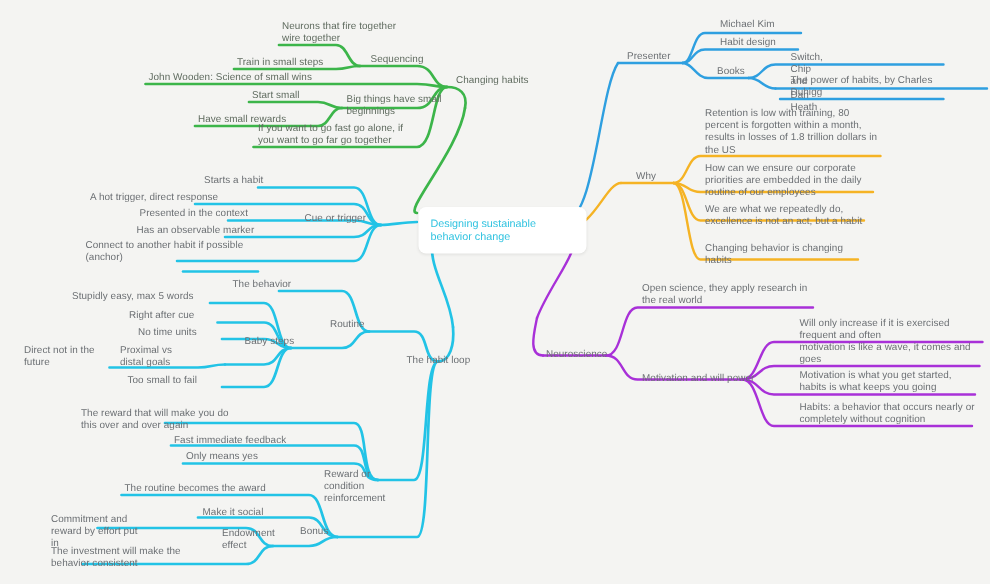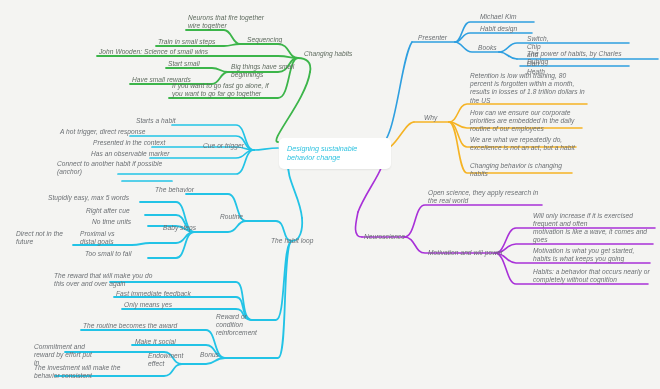--- a/index.html
+++ b/index.html
@@ -4,21 +4,21 @@
 <title>Mind Map</title>
 <style>
   html,body{margin:0;padding:0;}
   body{
     width:660px;height:389px;
     background:#f4f4f2;
     font-family:"Liberation Sans","DejaVu Sans",sans-serif;
     overflow:hidden;
     position:relative;
   }
-  #map{position:absolute;left:0;top:0;width:536px;height:389px;font-style:italic;}
+  #map{position:absolute;left:0;top:0;width:536px;height:389px;}
   svg.links{position:absolute;left:0;top:0;width:660px;height:389px;pointer-events:none;}
   .node{
     position:absolute;
     font-size:6.6px;
     line-height:8.2px;
     color:#6b6f73;
     white-space:pre-line;
     letter-spacing:0.05px;
   }
   .node.c-green{color:#5f6b5f;}

